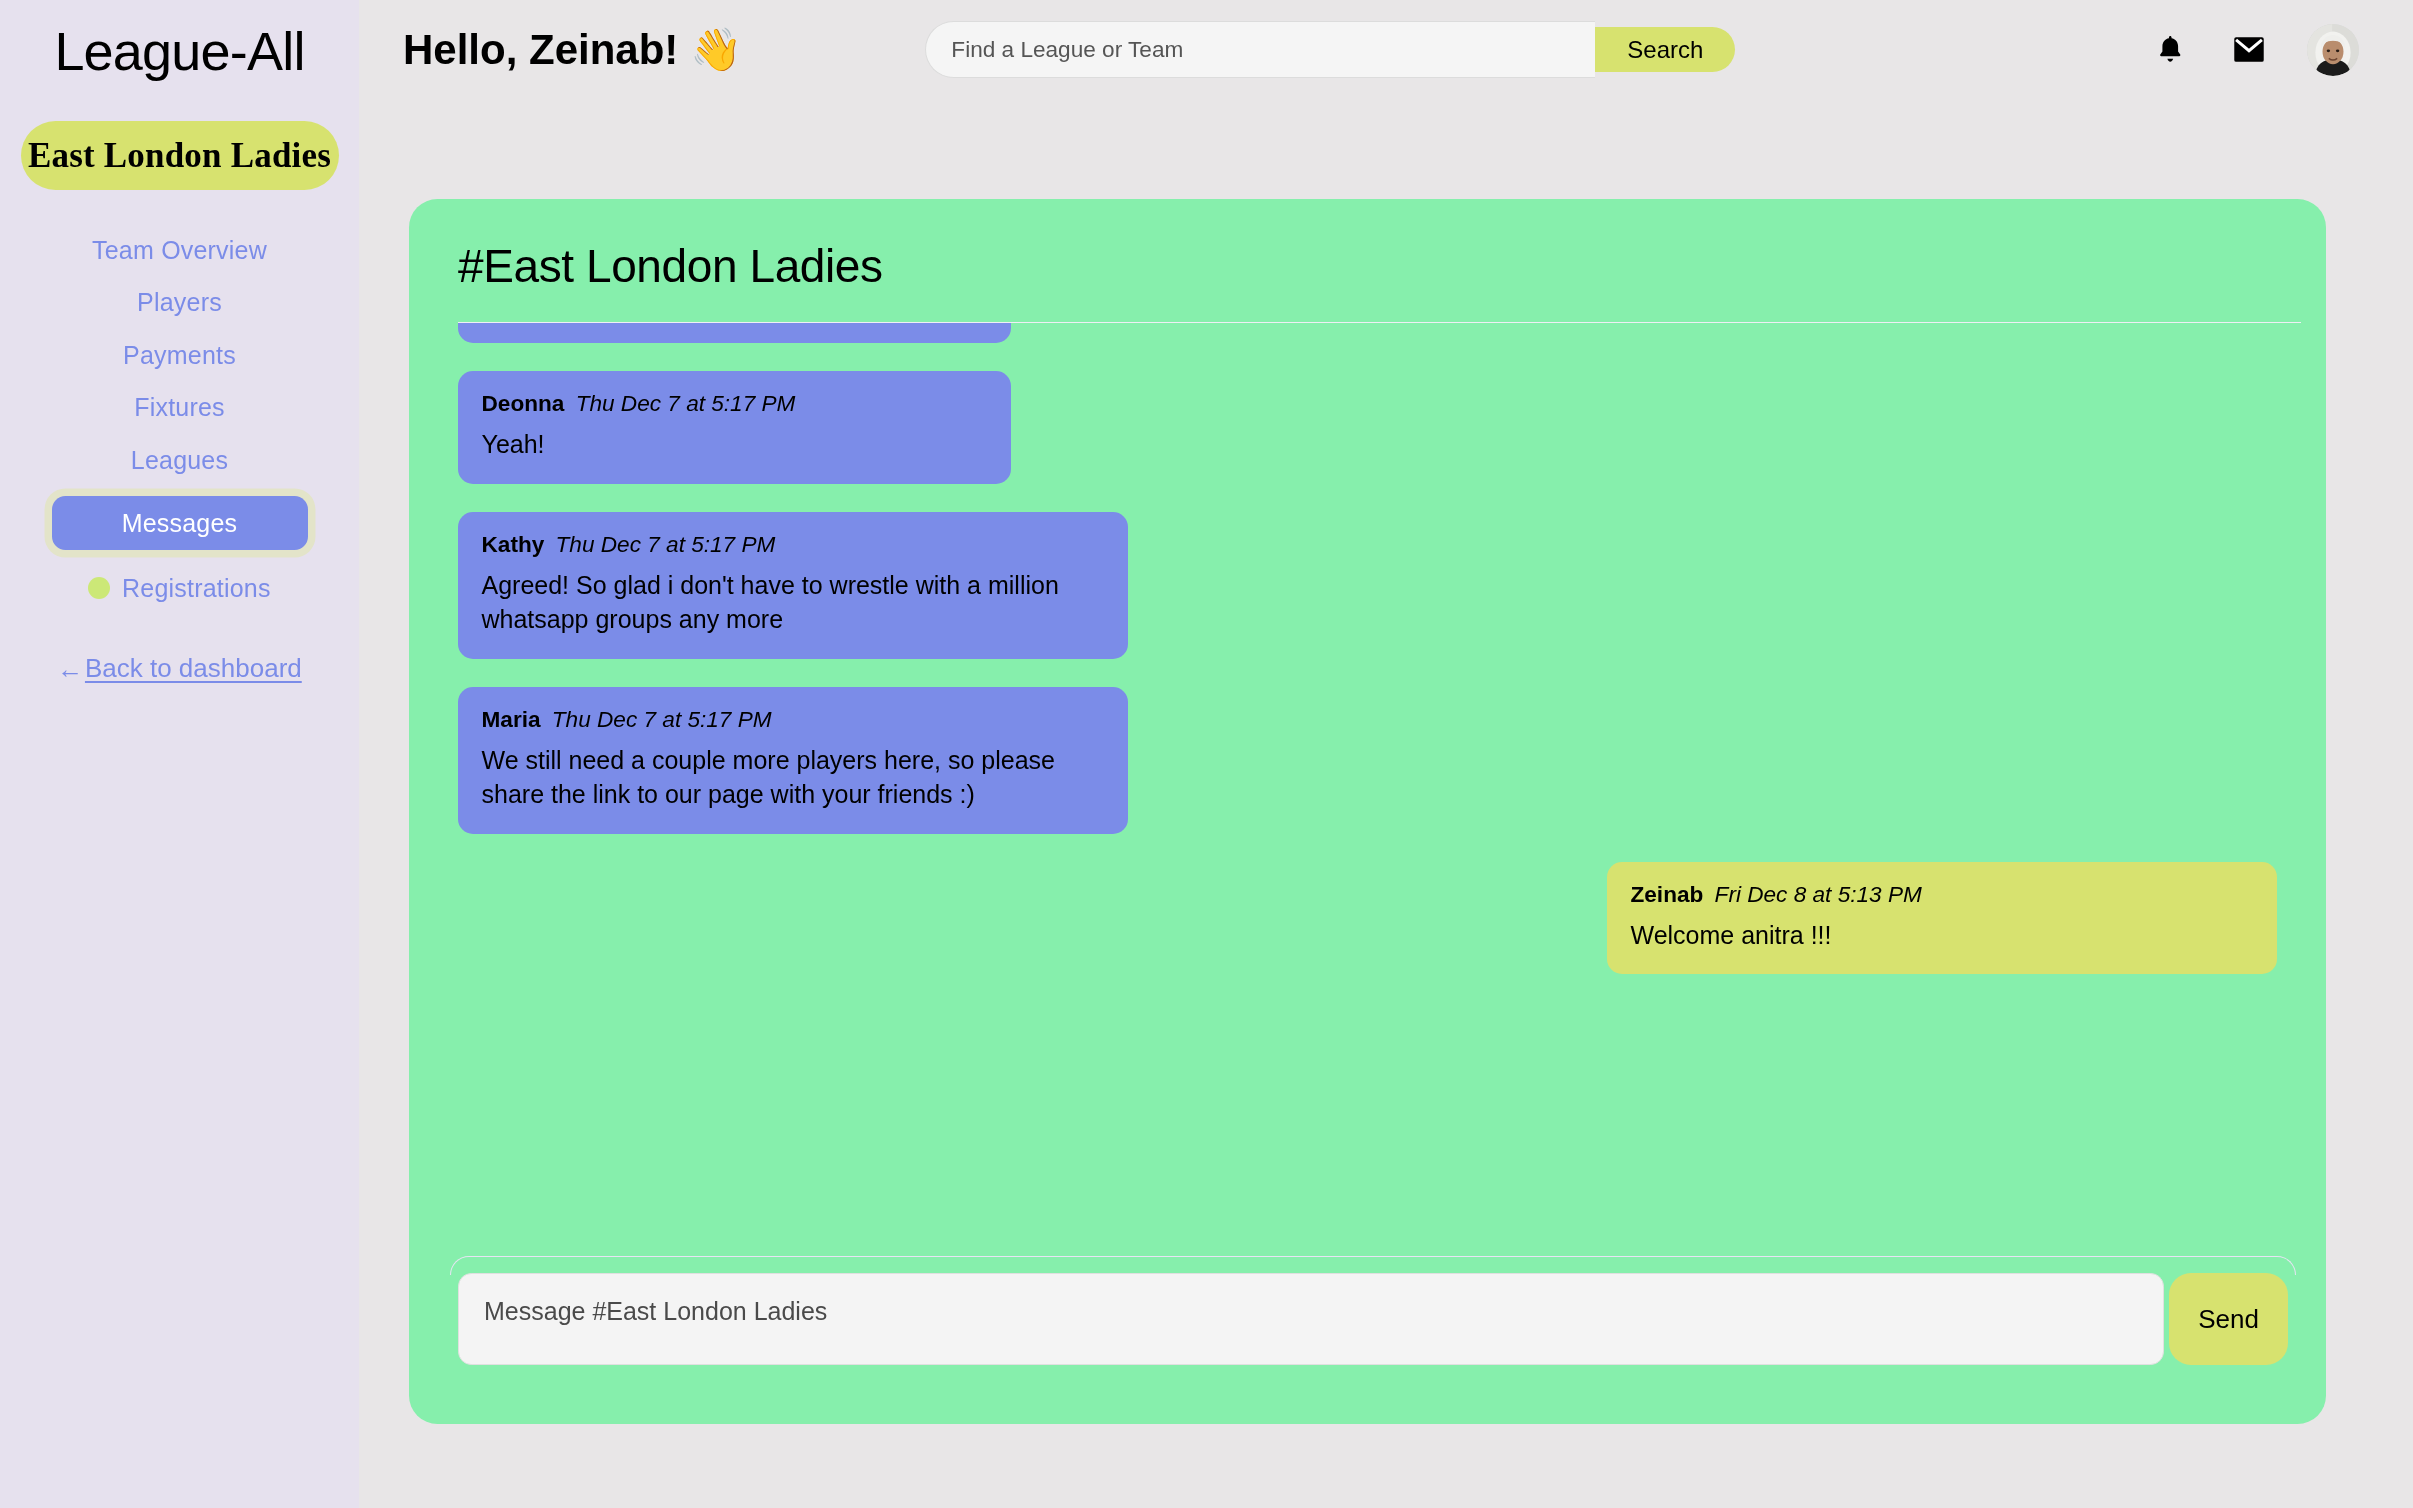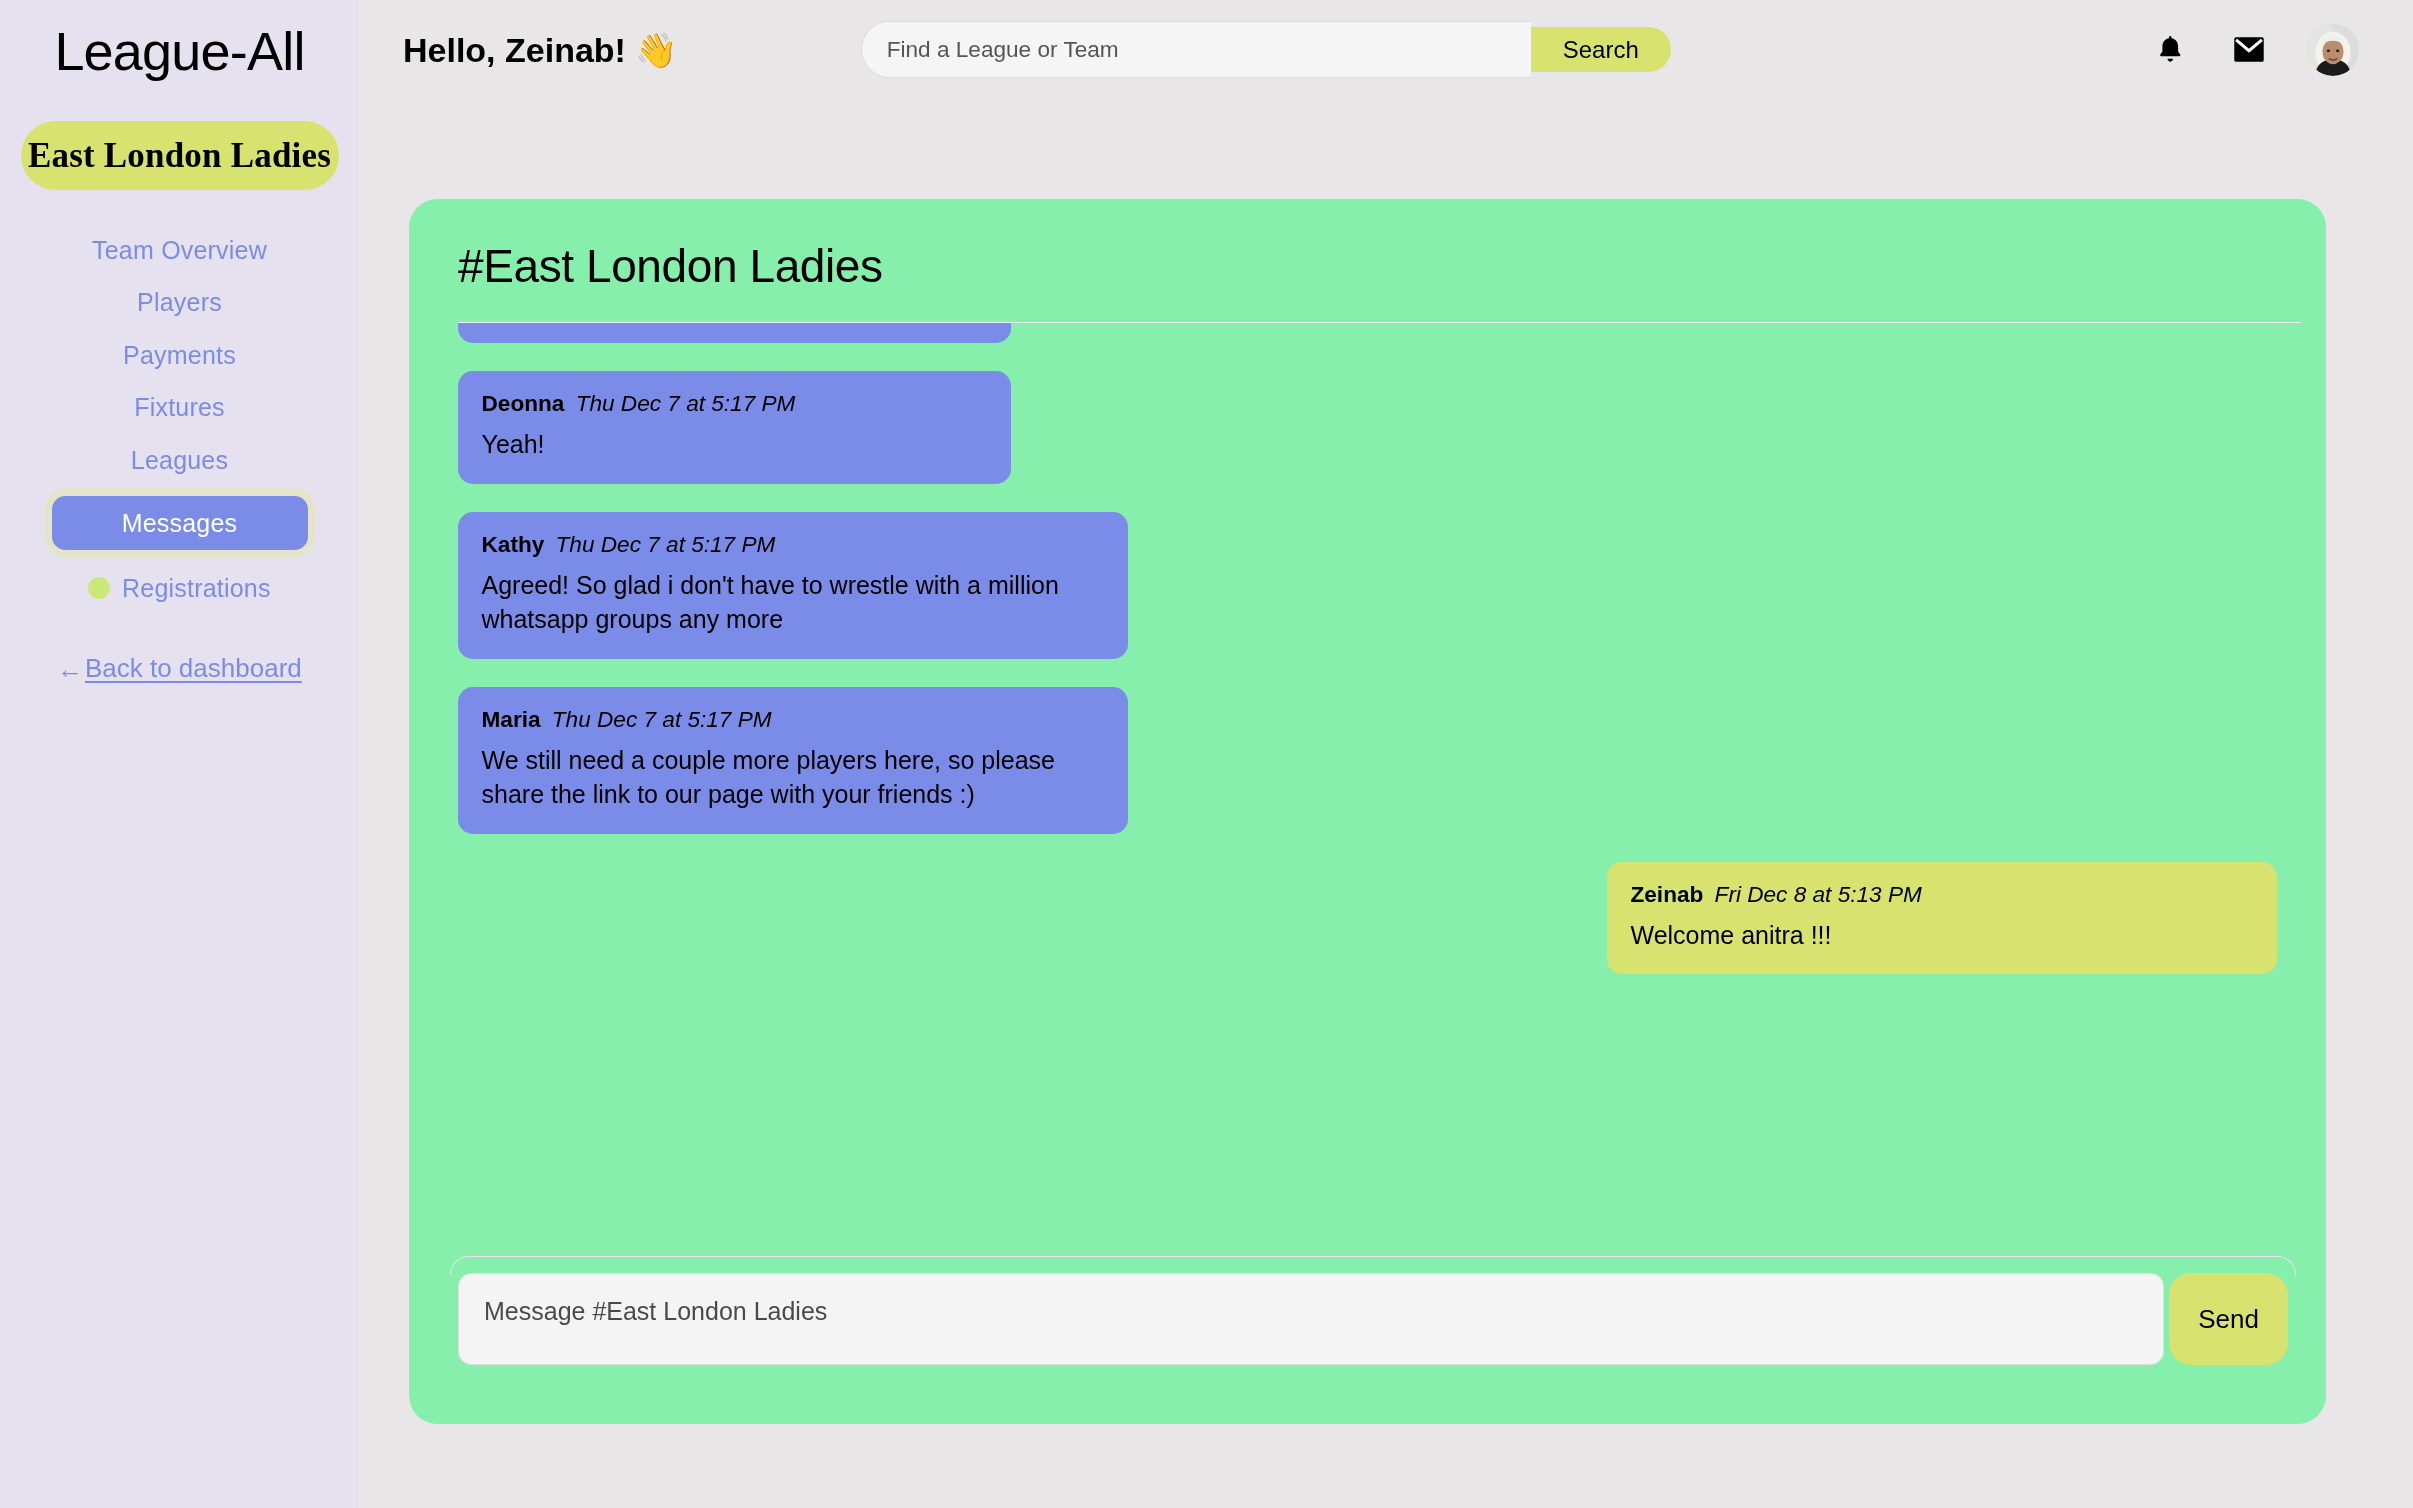--- a/index.html
+++ b/index.html
@@ -123,21 +123,21 @@
     box-sizing: border-box;
   }
   .topbar {
     height: 99px;
     display: flex;
     align-items: center;
     padding: 0 44px 0 44px;
     box-sizing: border-box;
   }
   .greeting {
-    font-size: 34px;
+    font-size: 42px;
     font-weight: 700;
     color: #000;
     white-space: nowrap;
   }
   .greeting .wave { font-weight: 400; }
   .searchwrap {
     display: flex;
     align-items: center;
     margin-left: 183px;
     height: 57px;

